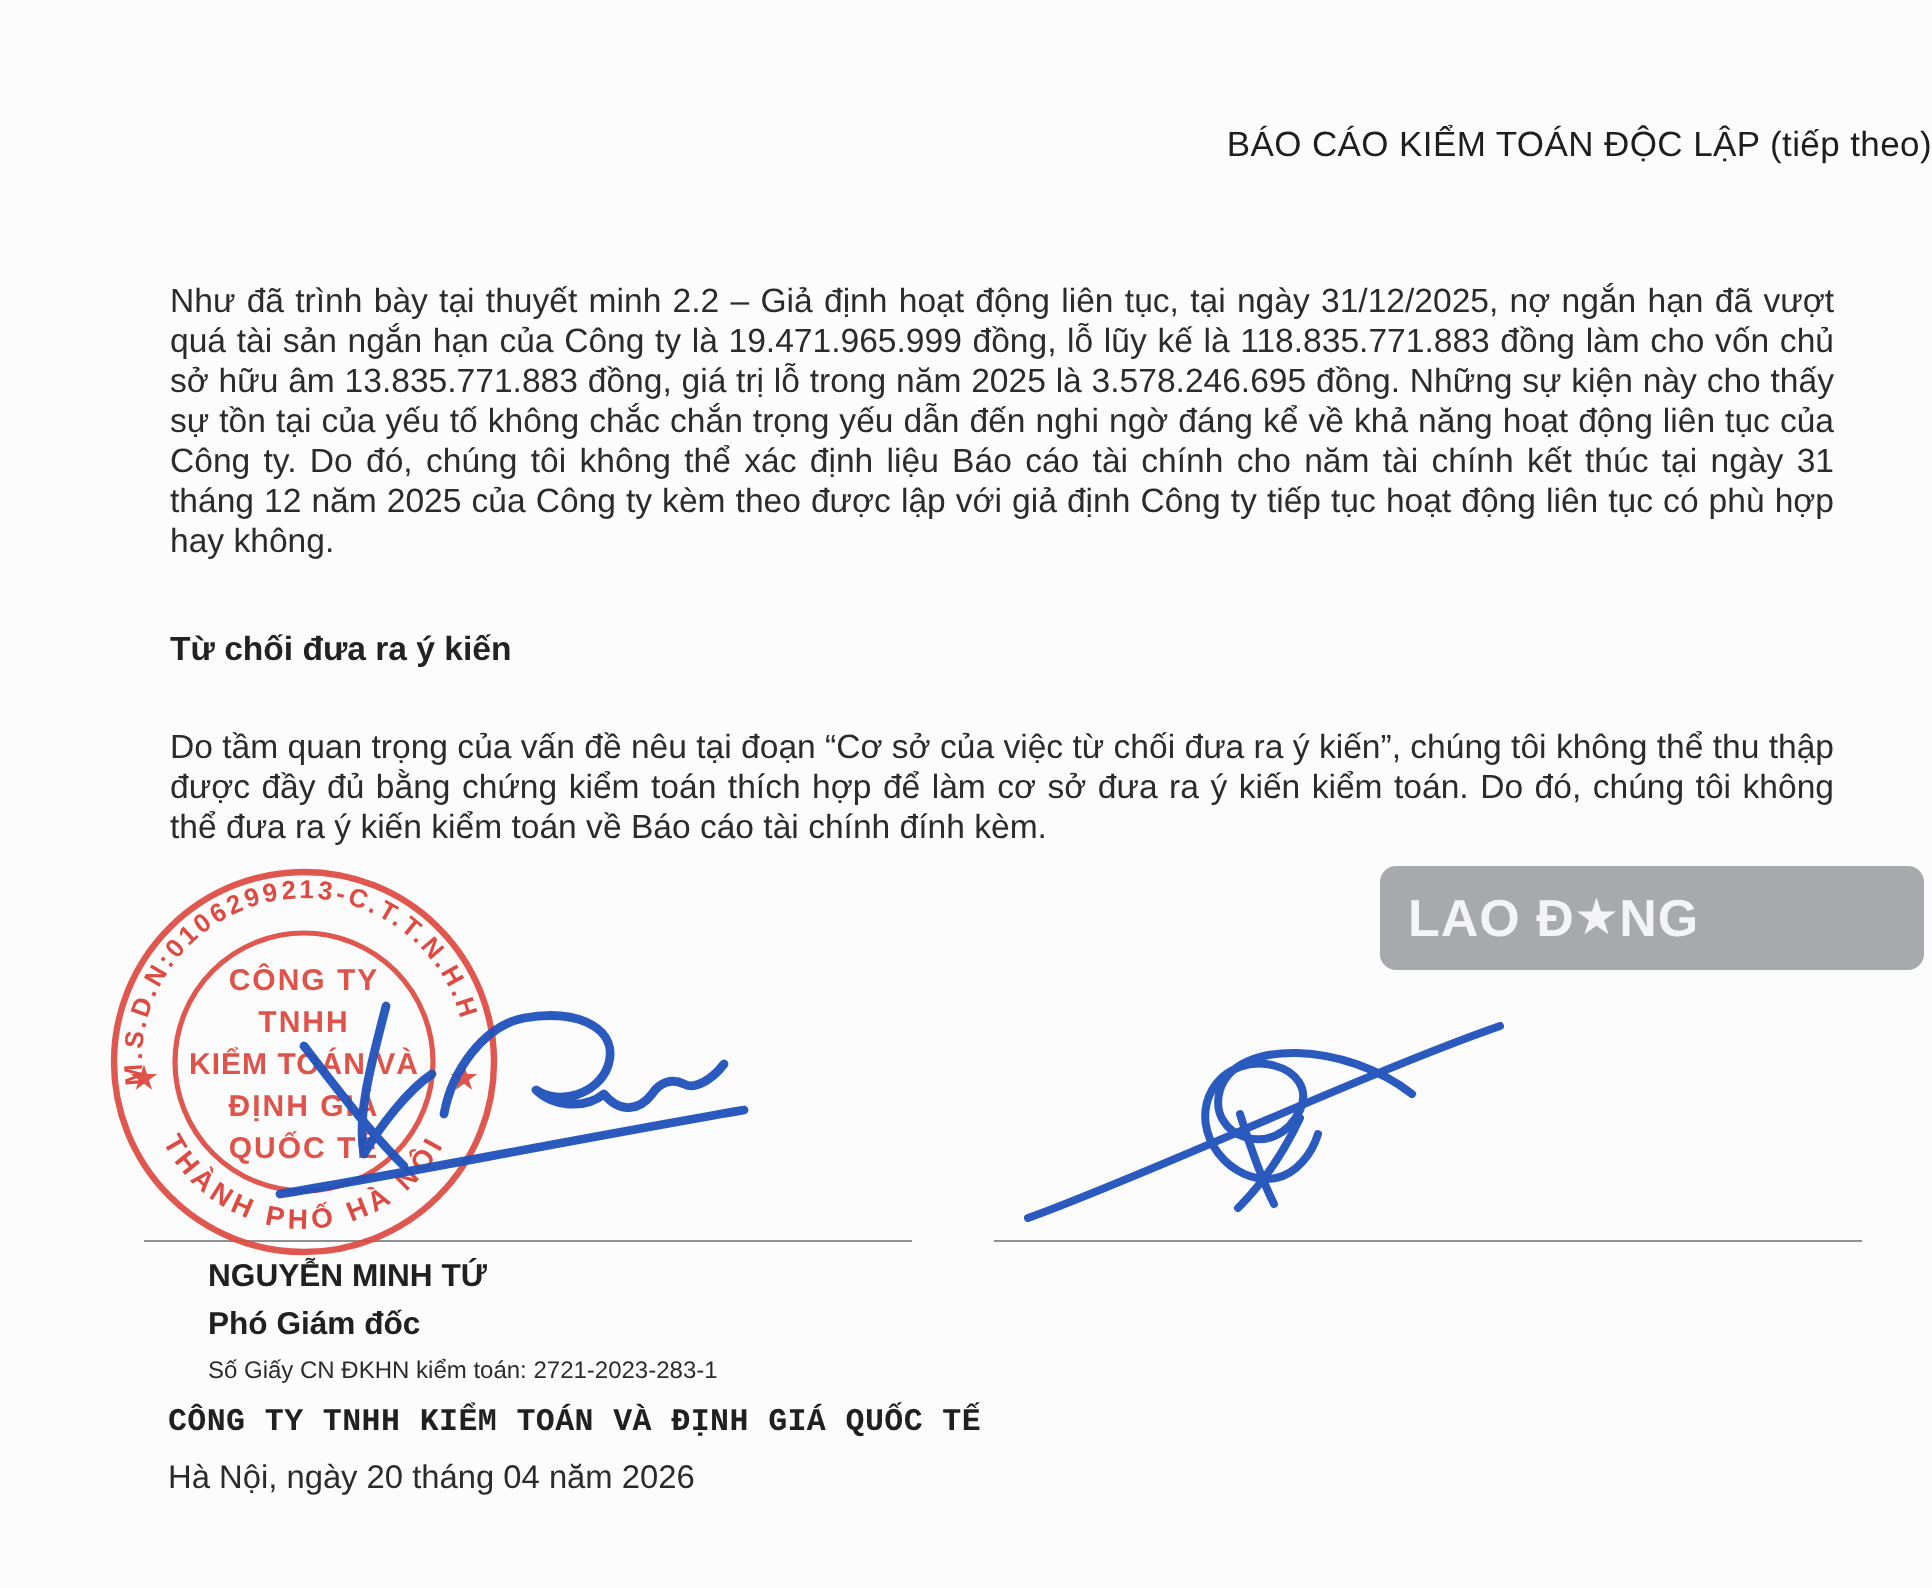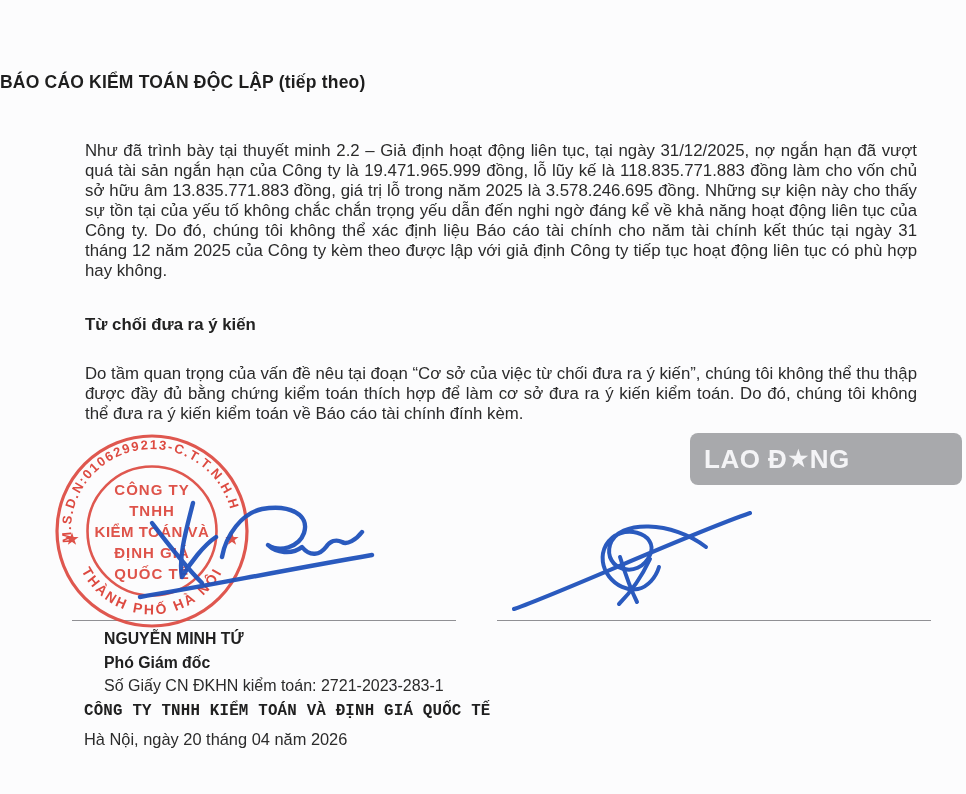--- a/index.html
+++ b/index.html
@@ -2,22 +2,22 @@
 <html><head>
 <meta charset="utf-8">
 <style>
   html,body{margin:0;padding:0;background:#e8e8e8;}
   .page{
     position:relative; width:966px; height:794px; margin:0 auto;
     background:#fcfcfd; overflow:hidden;
     font-family:"Liberation Sans", sans-serif; color:#2e2e2e;
   }
   .doc-title{
-    position:absolute; top:72px; left:0; width:100%;
-    text-align:left; font-weight:bold; font-size:17.5px;
+    position:absolute; top:62px; left:0; width:100%;
+    text-align:right; font-weight:normal; font-size:17.5px;
     letter-spacing:.2px; color:#1e1e1e;
   }
   .para{
     position:absolute; left:85px; width:832px;
     font-size:16.8px; line-height:20px; text-align:justify;
     color:#2b2b2b;
   }
   .para-1{ top:141px; }
   .para-2{ top:364px; }
   .section-heading{
@@ -45,21 +45,21 @@
   .sig-left{ left:130px; top:483px; }
   .sig-right{ left:498px; top:503px; }
   .sig-line{ position:absolute; top:620px; height:1px; background:#909094; z-index:1; }
   .sig-line-left{ left:72px; width:384px; }
   .sig-line-right{ left:497px; width:434px; }
   .signer-block{ position:absolute; top:627px; line-height:23.5px; z-index:4;margin-left:20px; }
   .signer-left{ left:84px; }
   .signer-right{ left:512px; }
   .signer-name{ font-weight:bold; font-size:15.8px; color:#202020; }
   .signer-role{ font-weight:bold; font-size:15.8px; color:#202020; }
-  .signer-license{ font-size:16px; color:#2b2b2b; }
+  .signer-license{ font-size:12px; color:#2b2b2b; }
   .footer-company{
     position:absolute; left:84px; top:702px;
     font-weight:bold; font-size:15.8px; color:#202020; letter-spacing:.2px;font-family:Liberation Mono, monospace;
   }
   .footer-date{
     position:absolute; left:84px; top:730px; font-size:16.4px; color:#2b2b2b;
   }
   .stamp-text{ font-family:"Liberation Sans", sans-serif; font-weight:bold; }
 </style>
 </head>

